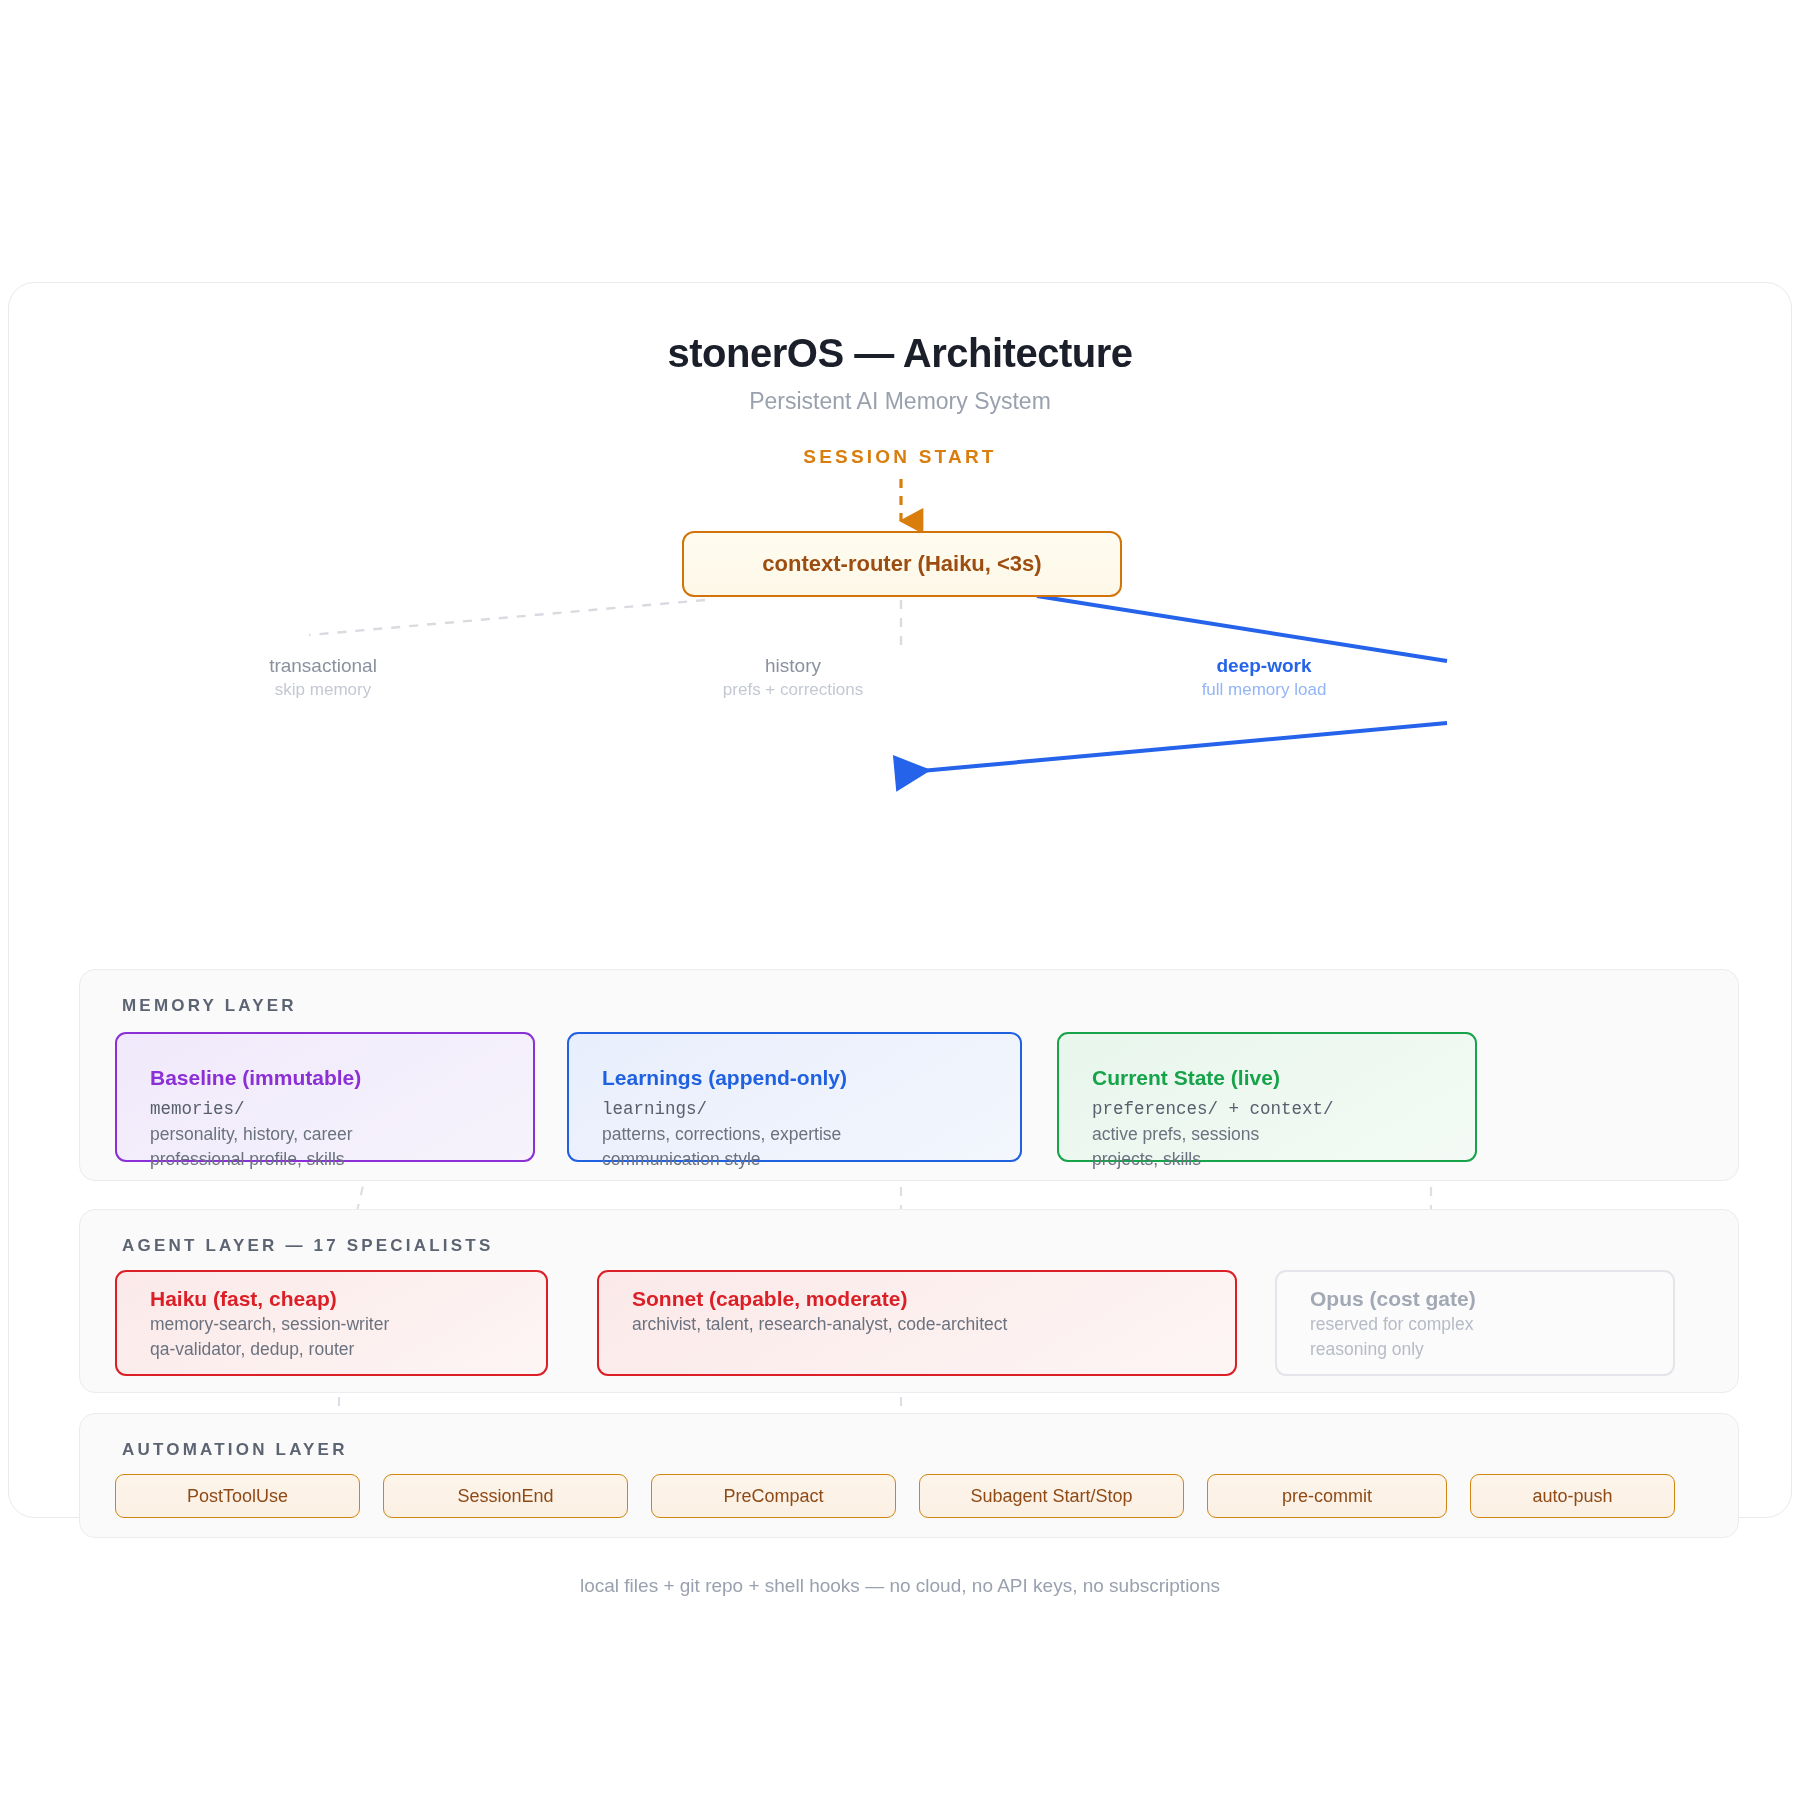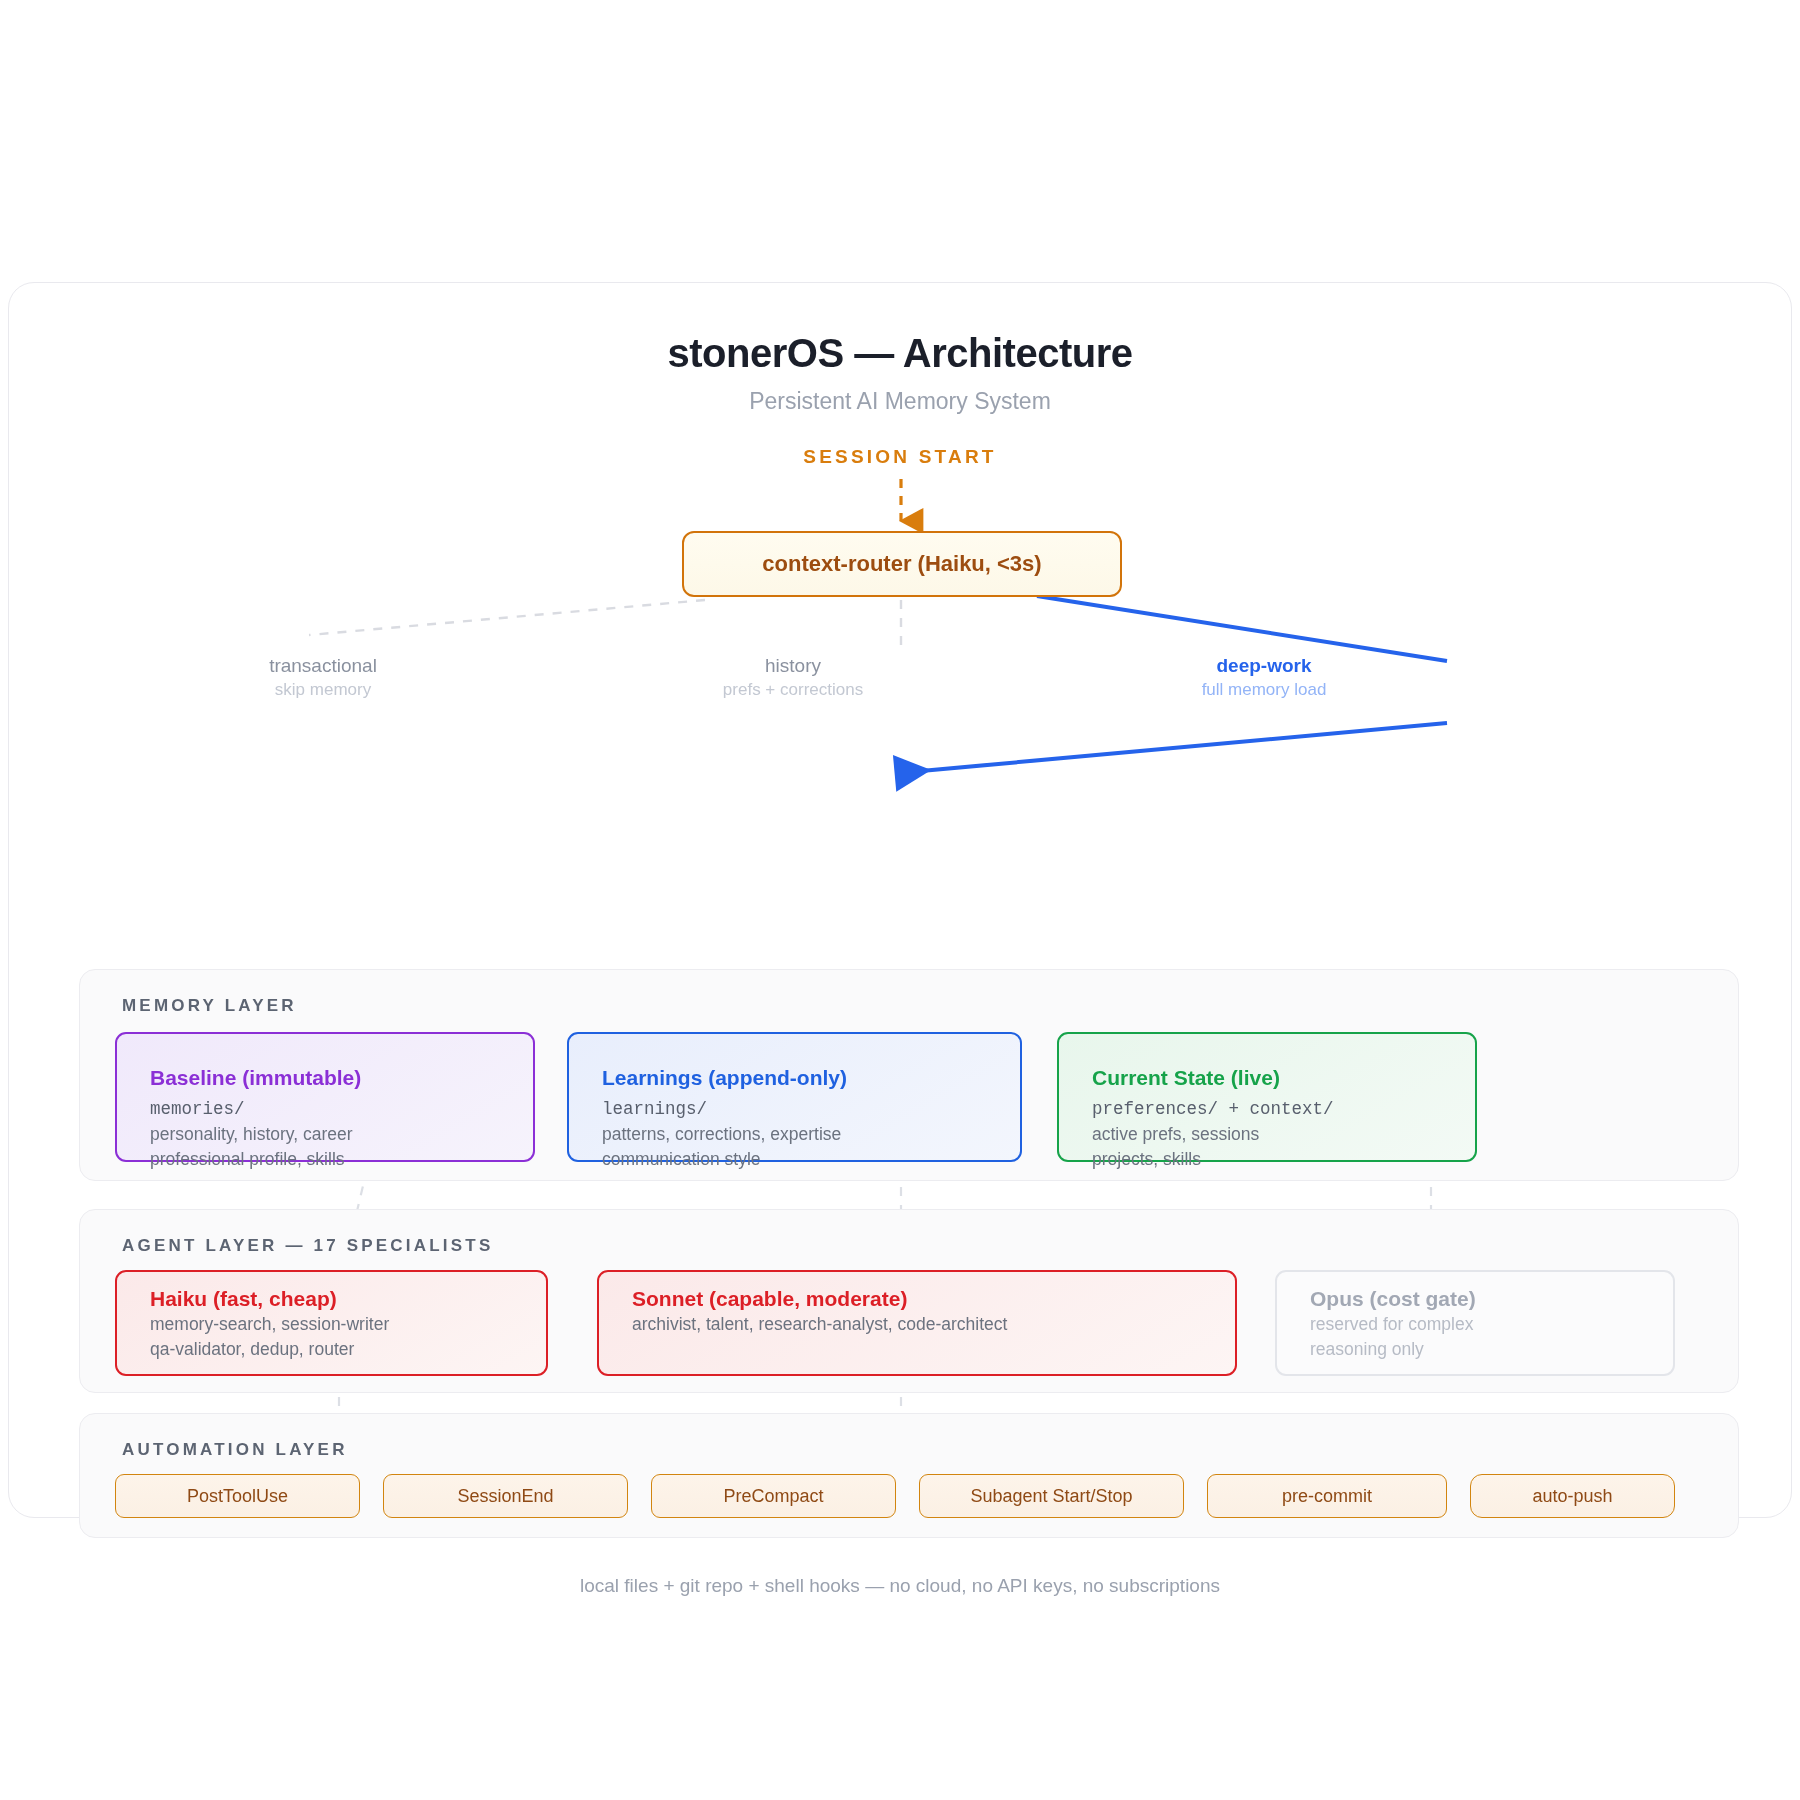--- a/index.html
+++ b/index.html
@@ -271,21 +271,21 @@
       </div>
       <div class="chip" style="left:571px; width:245px;">
         <span>PreCompact</span>
       </div>
       <div class="chip" style="left:839px; width:265px;">
         <span>Subagent Start/Stop</span>
       </div>
       <div class="chip" style="left:1127px; width:240px;">
         <span>pre-commit</span>
       </div>
-      <div class="chip" style="left:1390px; width:205px;border-radius:12px;">
+      <div class="chip" style="left:1390px; width:205px;">
         <span>auto-push</span>
       </div>
     </div>
 
     <div class="footer">local files + git repo + shell hooks — no cloud, no API keys, no subscriptions</div>
 
   </div>
 </div>
 
 </body></html>

